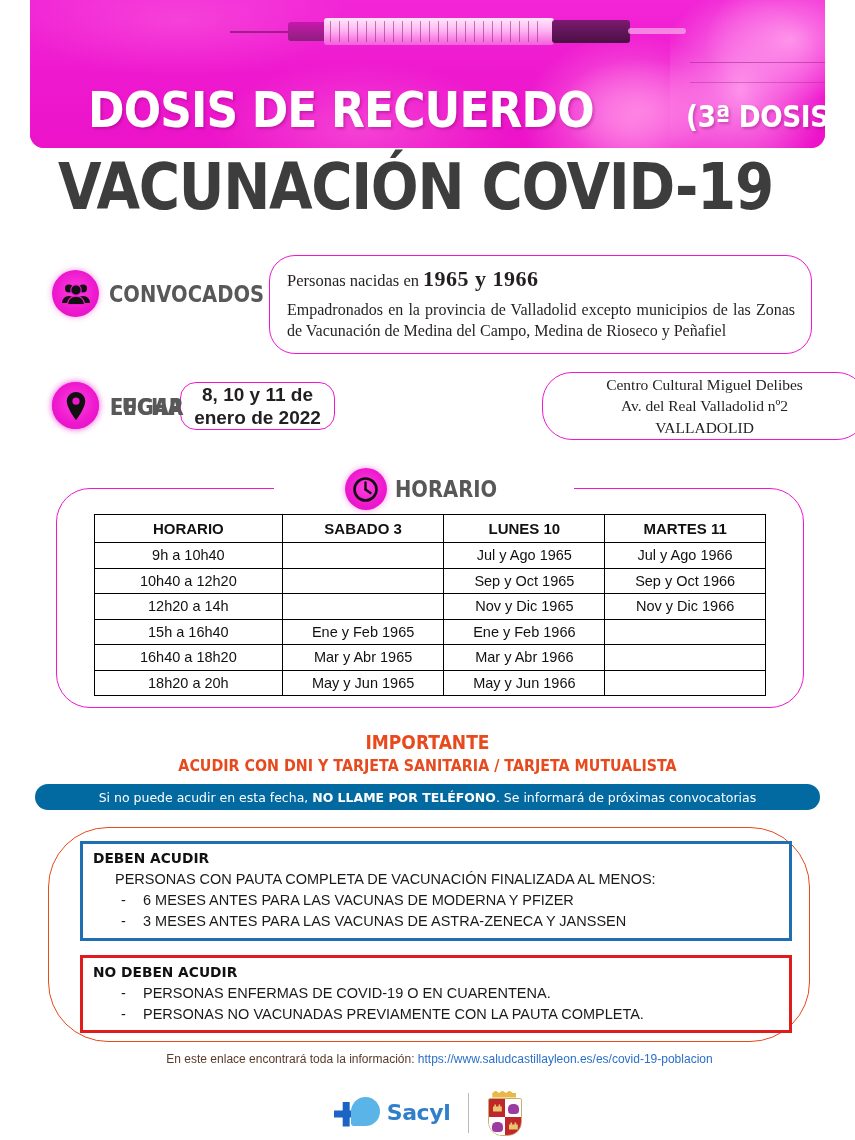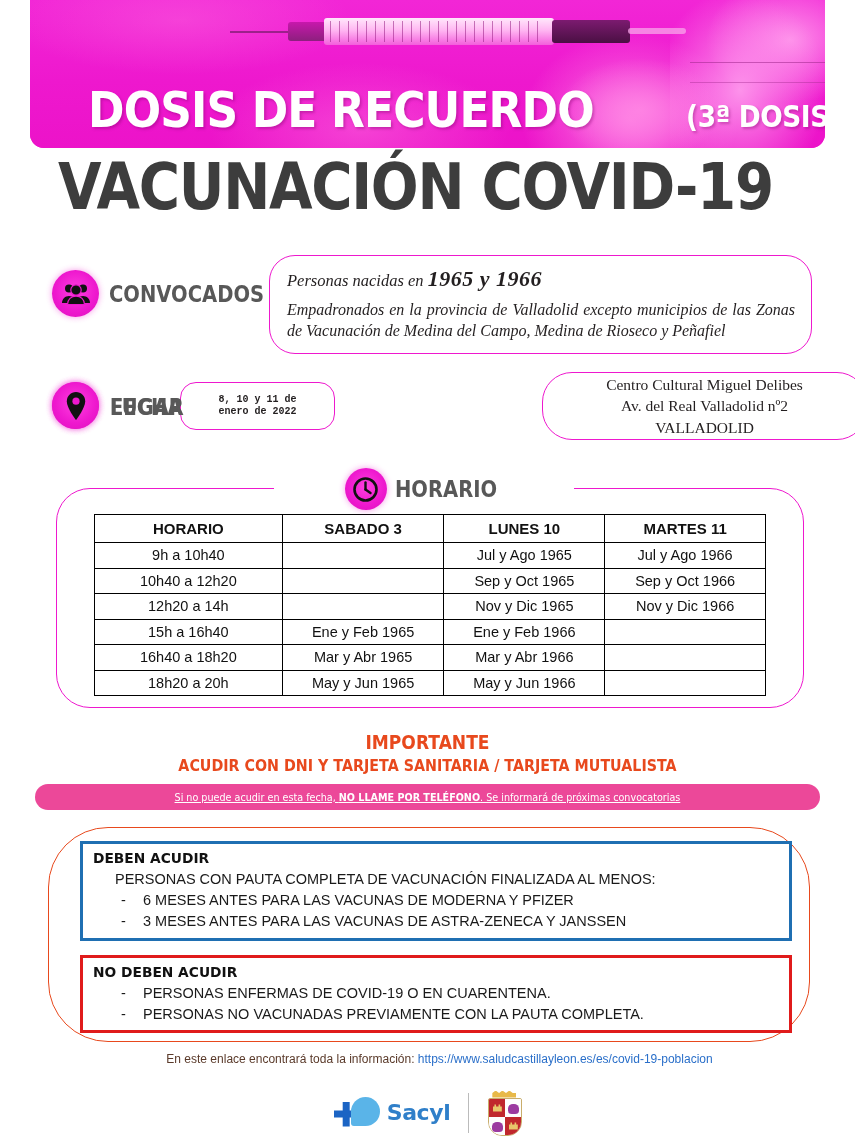--- a/index.html
+++ b/index.html
@@ -81,38 +81,38 @@
   }
   .bubble{
     border:1.6px solid #ee18ce;border-radius:26px;background:#fff;
     box-sizing:border-box;
   }
 
   
   .row-conv{position:absolute;left:52px;top:255px;width:760px;height:100px;}
   .row-conv .icon-circle{position:absolute;left:0;top:15px;width:47px;height:47px;}
   .row-conv .sect-label{position:absolute;left:57px;top:26px;font-size:23px;}
-  .conv-bubble{position:absolute;left:217px;top:0;width:543px;height:99px;padding:8px 16px 6px 17px;font-style:italic;}
+  .conv-bubble{position:absolute;left:217px;top:0;width:543px;height:99px;padding:8px 16px 6px 17px;}
   .conv-line1{
     font-family:"Liberation Serif", serif;font-size:16.5px;color:#231f20;margin:2px 0 7px 0;
   }
   .conv-line1 b{font-size:22px;font-weight:bold;letter-spacing:.5px;}
   .conv-line2{
     font-family:"Liberation Serif", serif;font-size:16px;color:#231f20;
     text-align:justify;line-height:1.33;
   }
 
   
   .row-fecha{position:absolute;left:52px;top:372px;width:770px;height:78px;}
   .row-fecha .icon-circle{position:absolute;left:0;top:10px;width:47px;height:47px;}
   .row-fecha .sect-label{position:absolute;left:58px;top:22px;font-size:23px;}
   .fecha-bubble{
     position:absolute;left:128px;top:10px;width:155px;height:48px;border-radius:16px;
     display:flex;flex-direction:column;align-items:center;justify-content:center;
-    font-family:Liberation Mono, monospace;font-weight:bold;font-size:10px;line-height:1.22;color:#231f20;
+    font-family:Liberation Sans, sans-serif;font-weight:bold;font-size:19px;line-height:1.22;color:#231f20;
   }
   .lugar-icon{position:absolute;left:345px;top:10px;width:47px;height:47px;}
   .lugar-label{position:absolute;left:402px;top:22px;font-size:23px;}
   .lugar-bubble{
     position:absolute;left:490px;top:0;width:325px;height:68px;border-radius:30px;
     display:flex;flex-direction:column;align-items:center;justify-content:center;
     font-family:"Liberation Serif", serif;font-size:15.5px;line-height:1.38;color:#231f20;text-align:center;
   }
 
   
@@ -153,24 +153,23 @@
     font-family:"DejaVu Sans", sans-serif;font-weight:bold;font-size:19px;color:#e8491d;
     letter-spacing:0;transform:scaleX(.9);
   }
   .imp-sub{
     position:absolute;left:0;right:0;top:757px;text-align:center;
     font-family:"DejaVu Sans", sans-serif;font-weight:bold;font-size:15.5px;color:#e8491d;
     transform:scaleX(.92);
   }
   .imp-pill{
     position:absolute;left:35px;top:784px;width:785px;height:26px;border-radius:13px;
-    background:#ec4899;color:#fff;display:flex;align-items:center;justify-content:center;
-    font-family:"DejaVu Sans", sans-serif;font-size:10px;transform:scaleX(1);
+    background:#0369a1;color:#fff;display:flex;align-items:center;justify-content:center;
+    font-family:"DejaVu Sans", sans-serif;font-size:13px;transform:scaleX(1);
     box-sizing:border-box;
-    text-decoration:underline;
   }
   .imp-pill span{transform:scaleX(.96);white-space:nowrap;}
   .imp-pill b{font-weight:bold;}
 
   
   .acudir-outline{
     position:absolute;left:48px;top:827px;width:762px;height:215px;
     border:1.6px solid #e8491d;border-radius:60px;box-sizing:border-box;
   }
   .box-deben{

